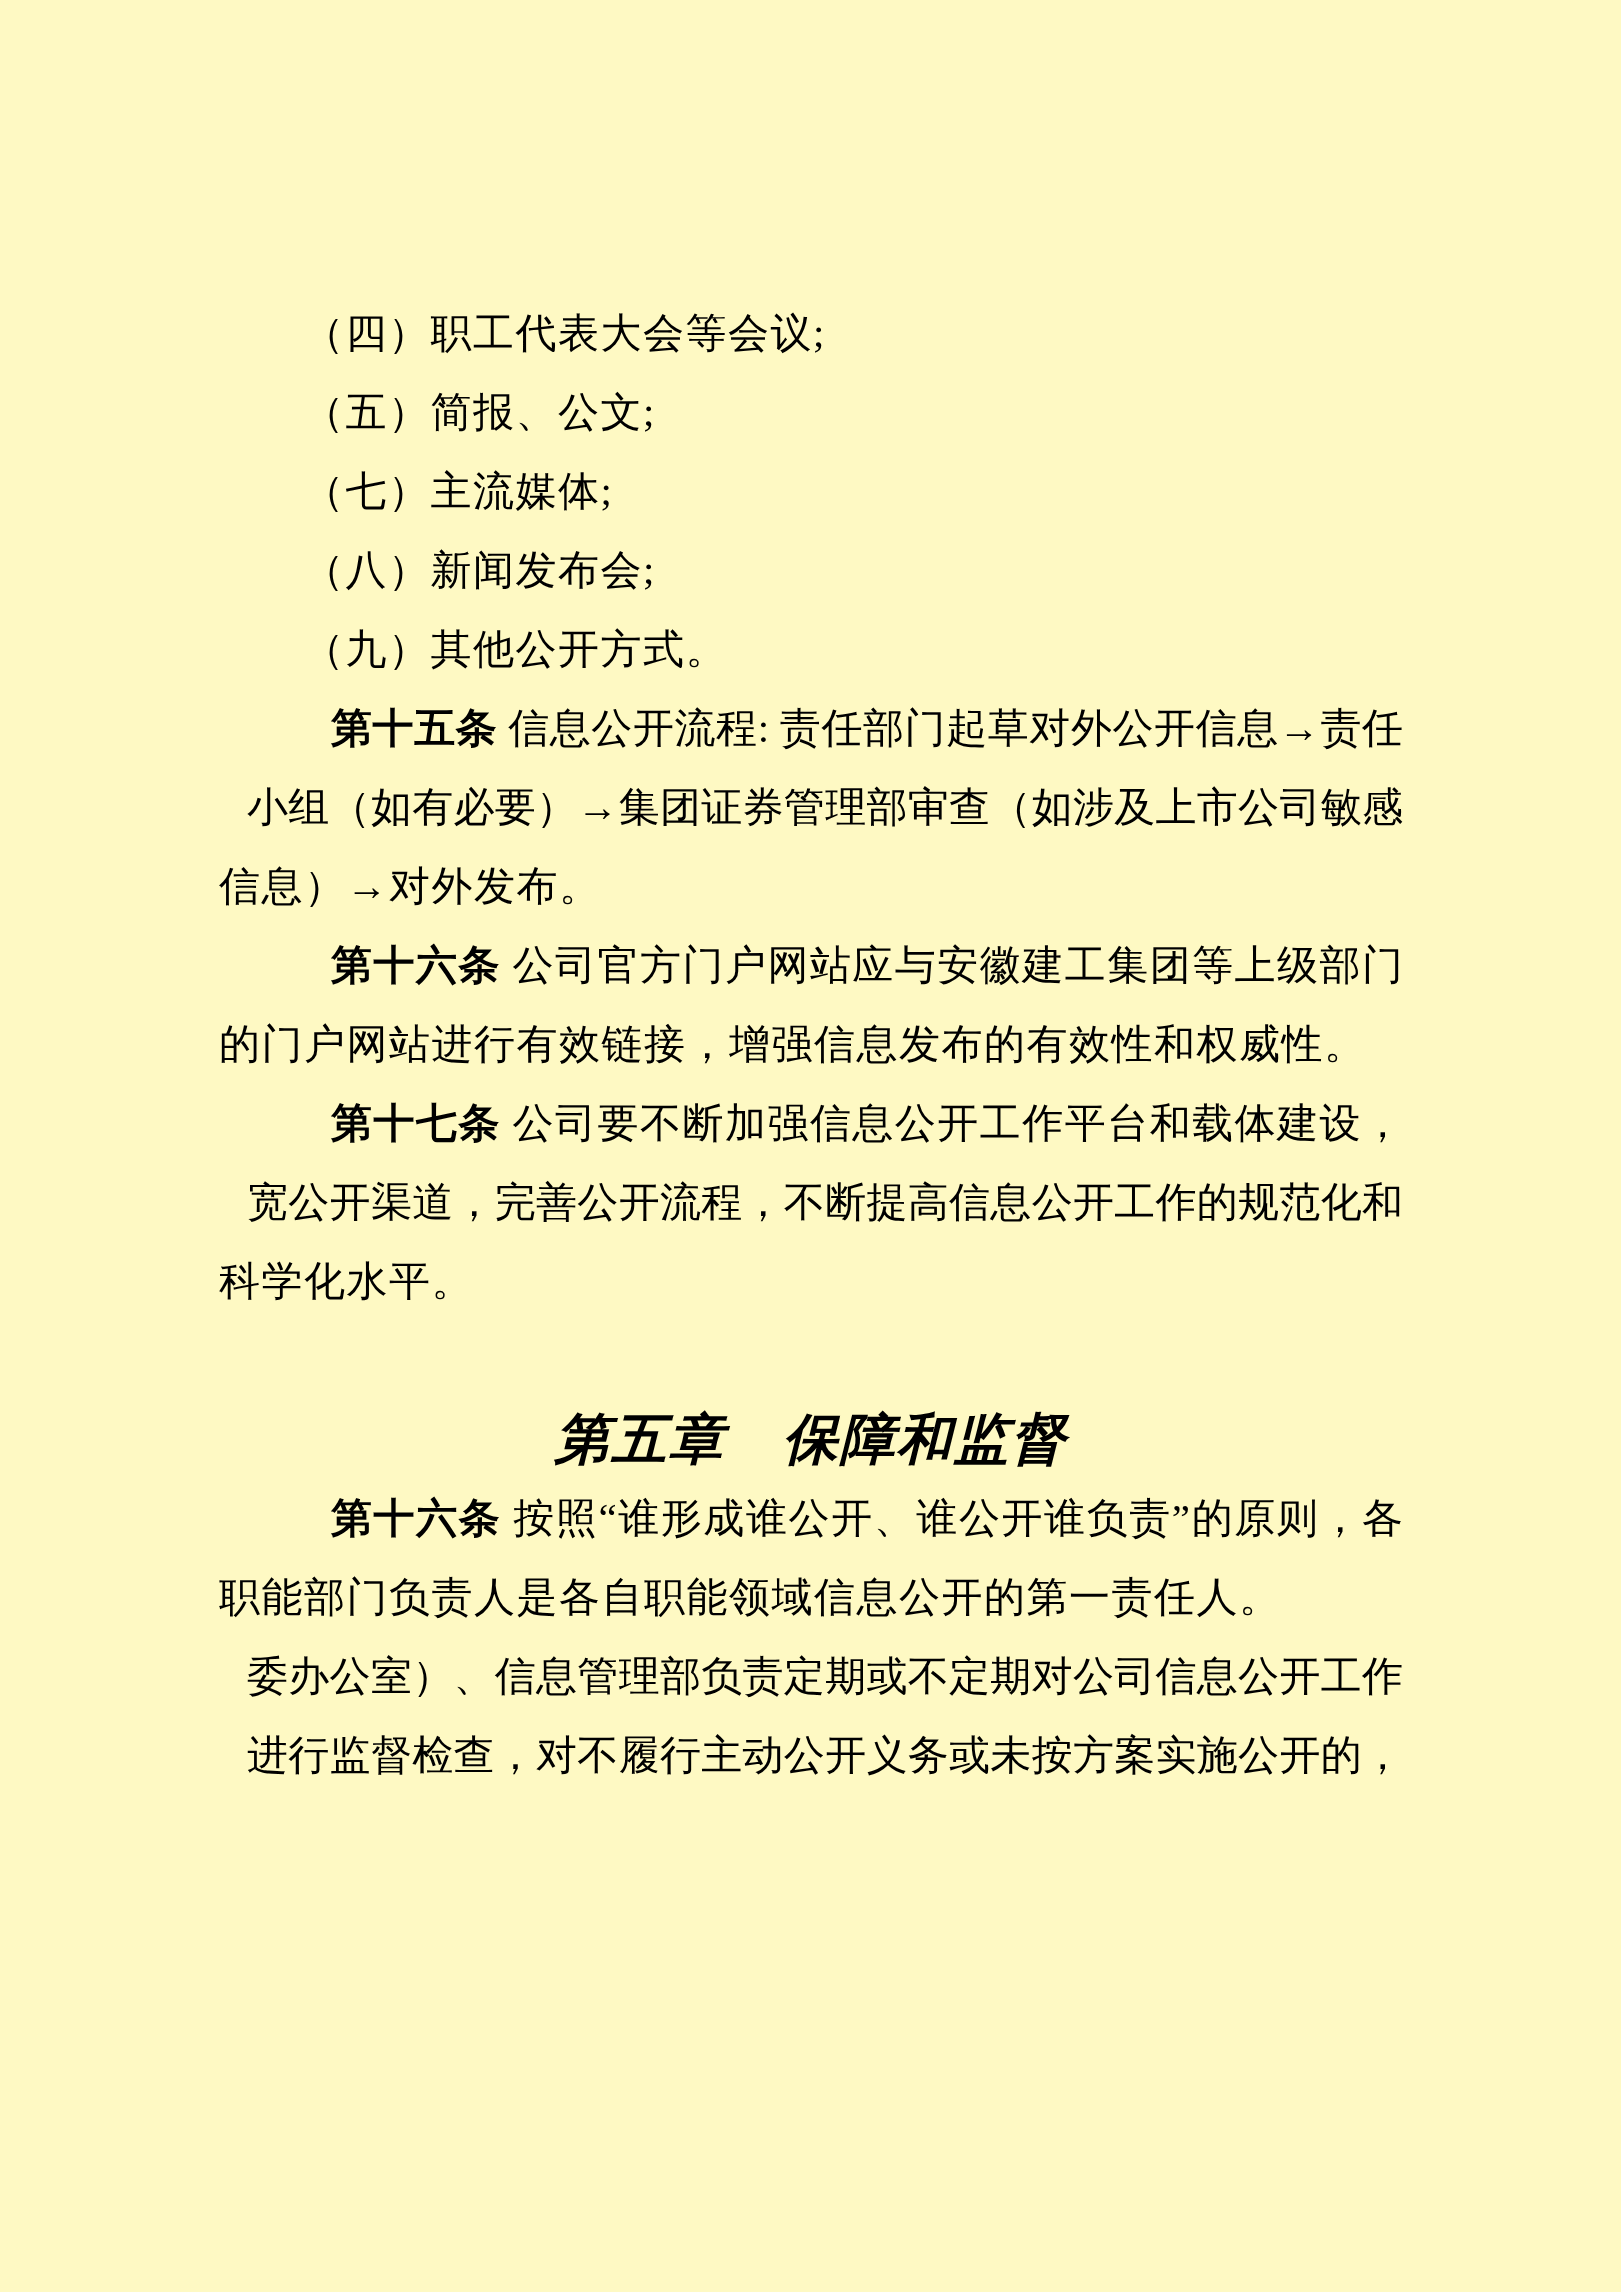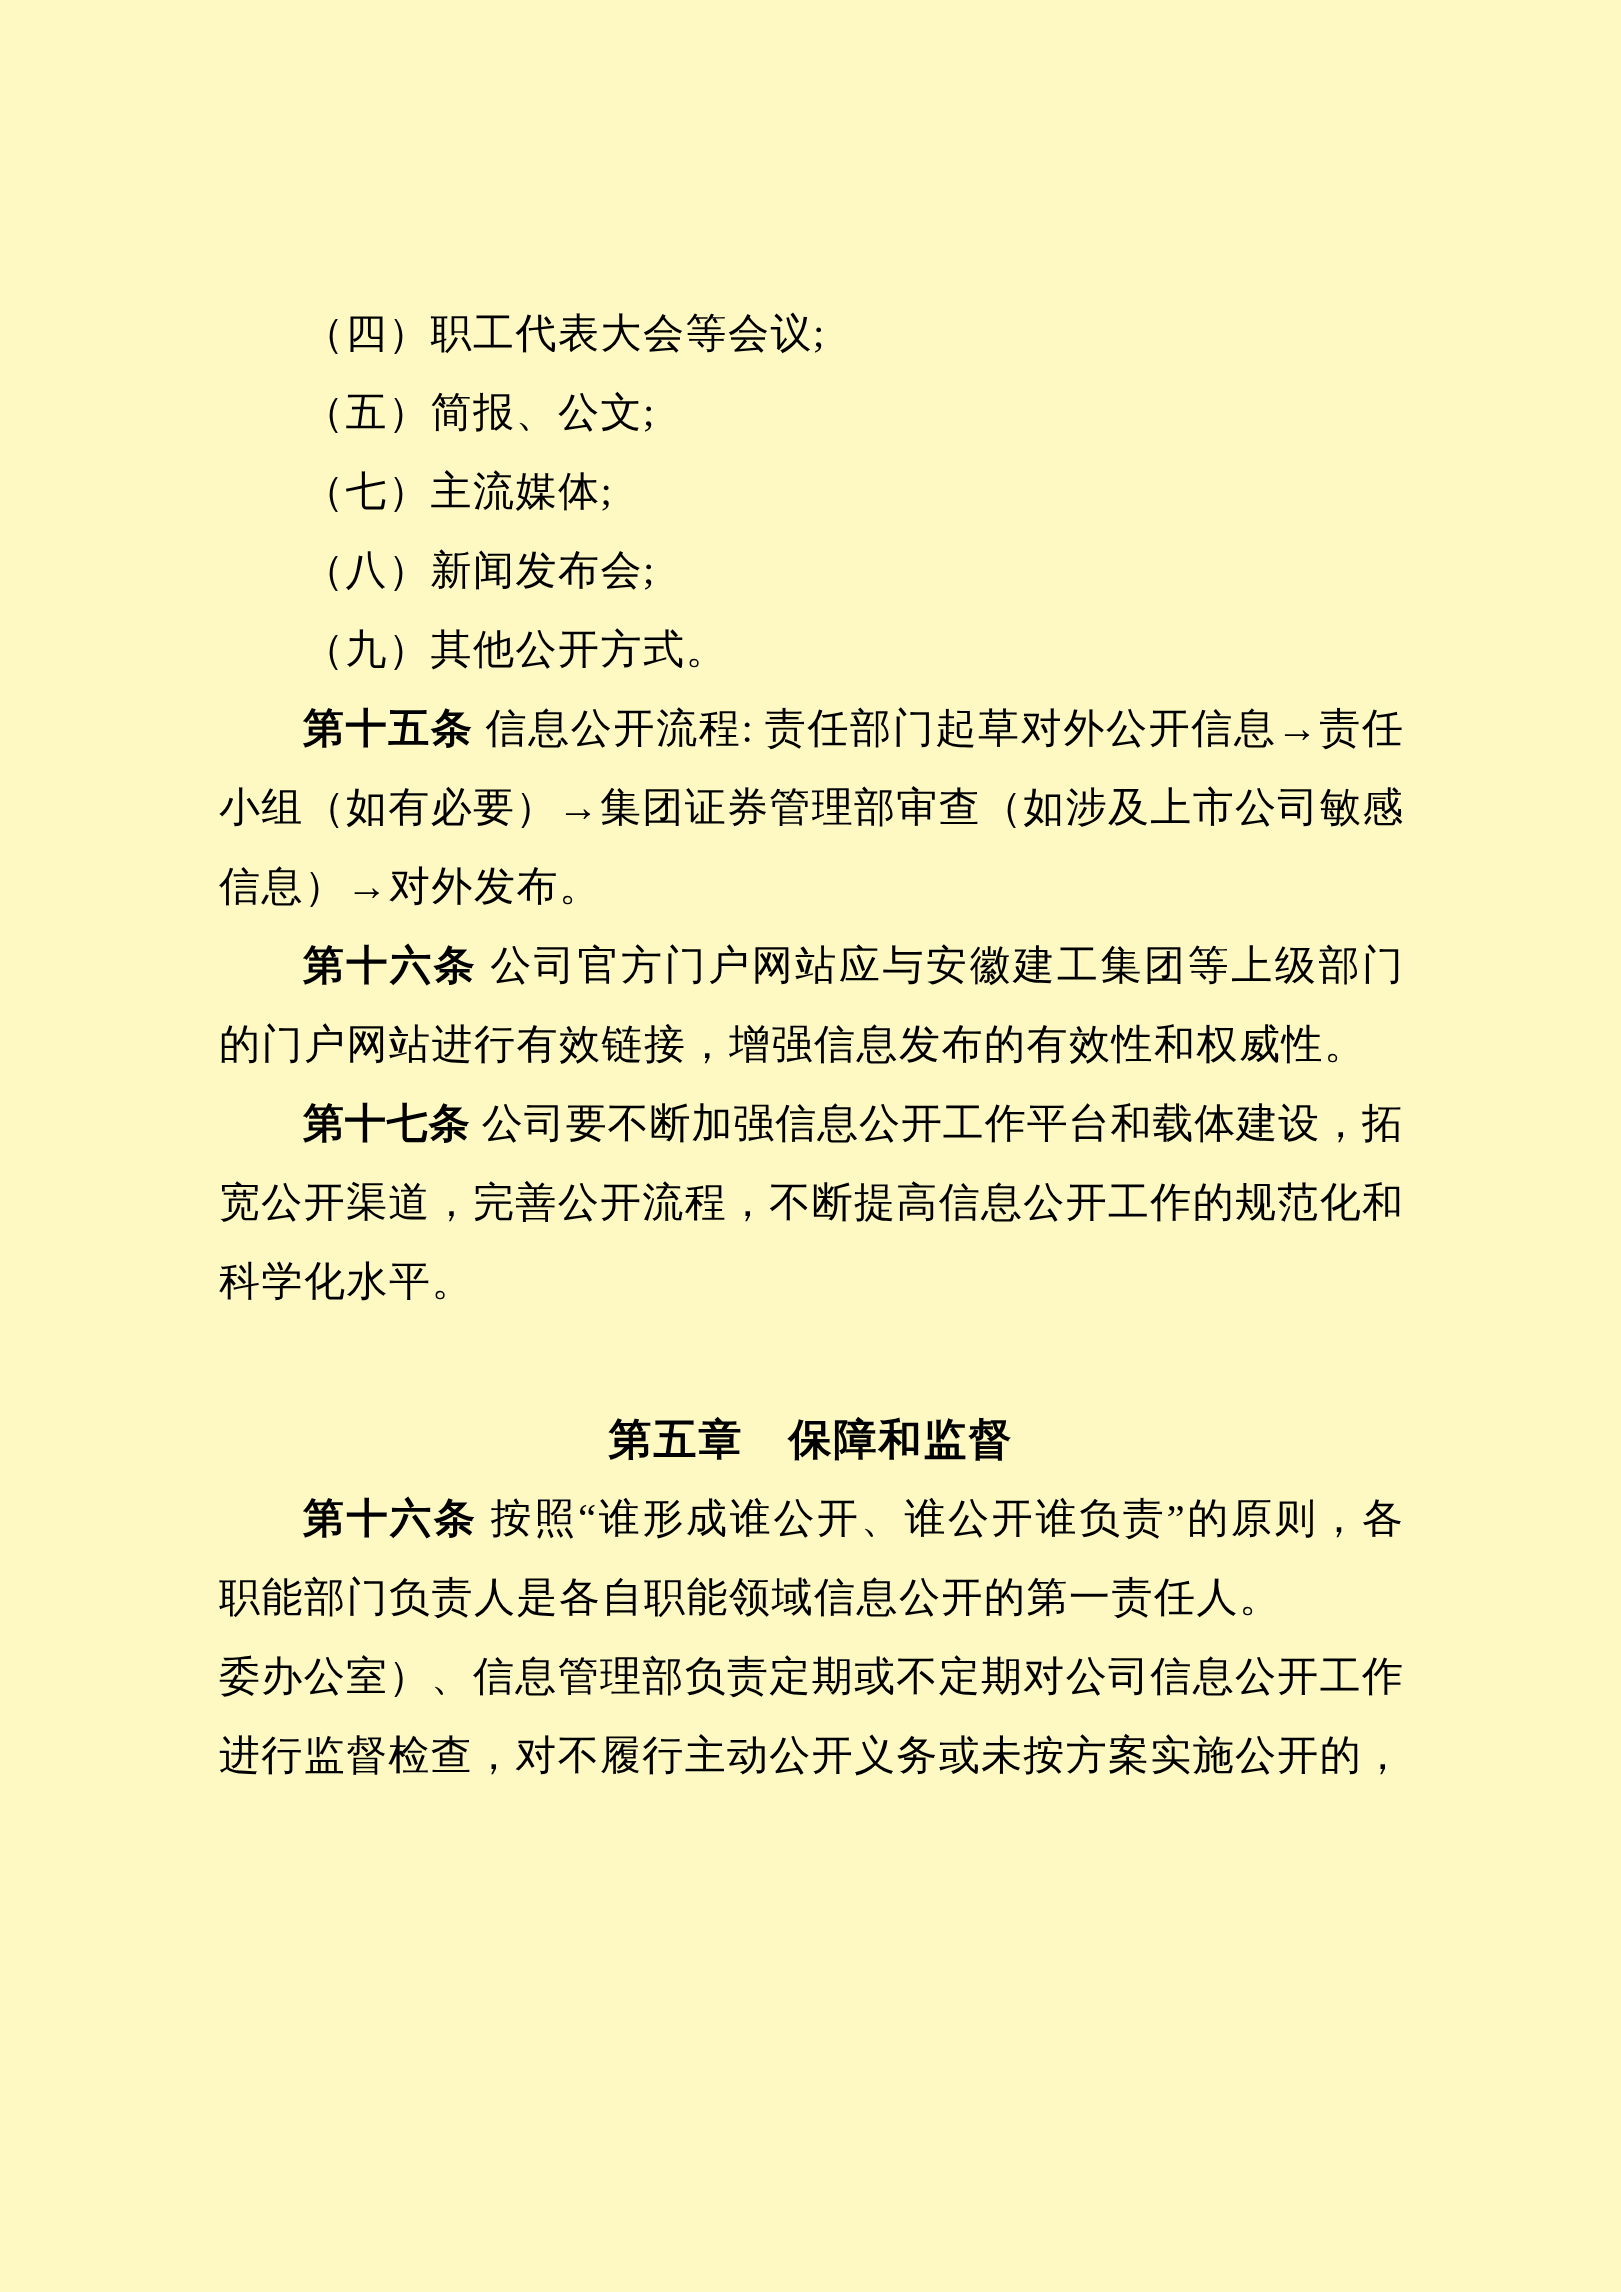--- a/index.html
+++ b/index.html
@@ -34,33 +34,35 @@
   .line.plain,
   .line.indent {
     letter-spacing: 1.5px;
     text-align: left;
   }
   
   .line.justify,
   .line.indent-justify {
     text-align: justify;
     text-align-last: justify;
+    margin-left: 28px;
   }
   
   .line.indent,
   .line.indent-justify {
     text-indent: 84px;
   }
   .line.heading {
     text-align: left;
     text-align-last: center;
     font-weight: 700;
     font-family: "Liberation Sans", sans-serif;
-    font-size: 43px;
+    font-size: 55px;
     letter-spacing: 2px;
+    font-style: italic;
   }
   .line.blank {
     
   }
   .b {
     font-weight: 700;
     font-family: "Liberation Sans", sans-serif;
   }
 </style>
 </head>

